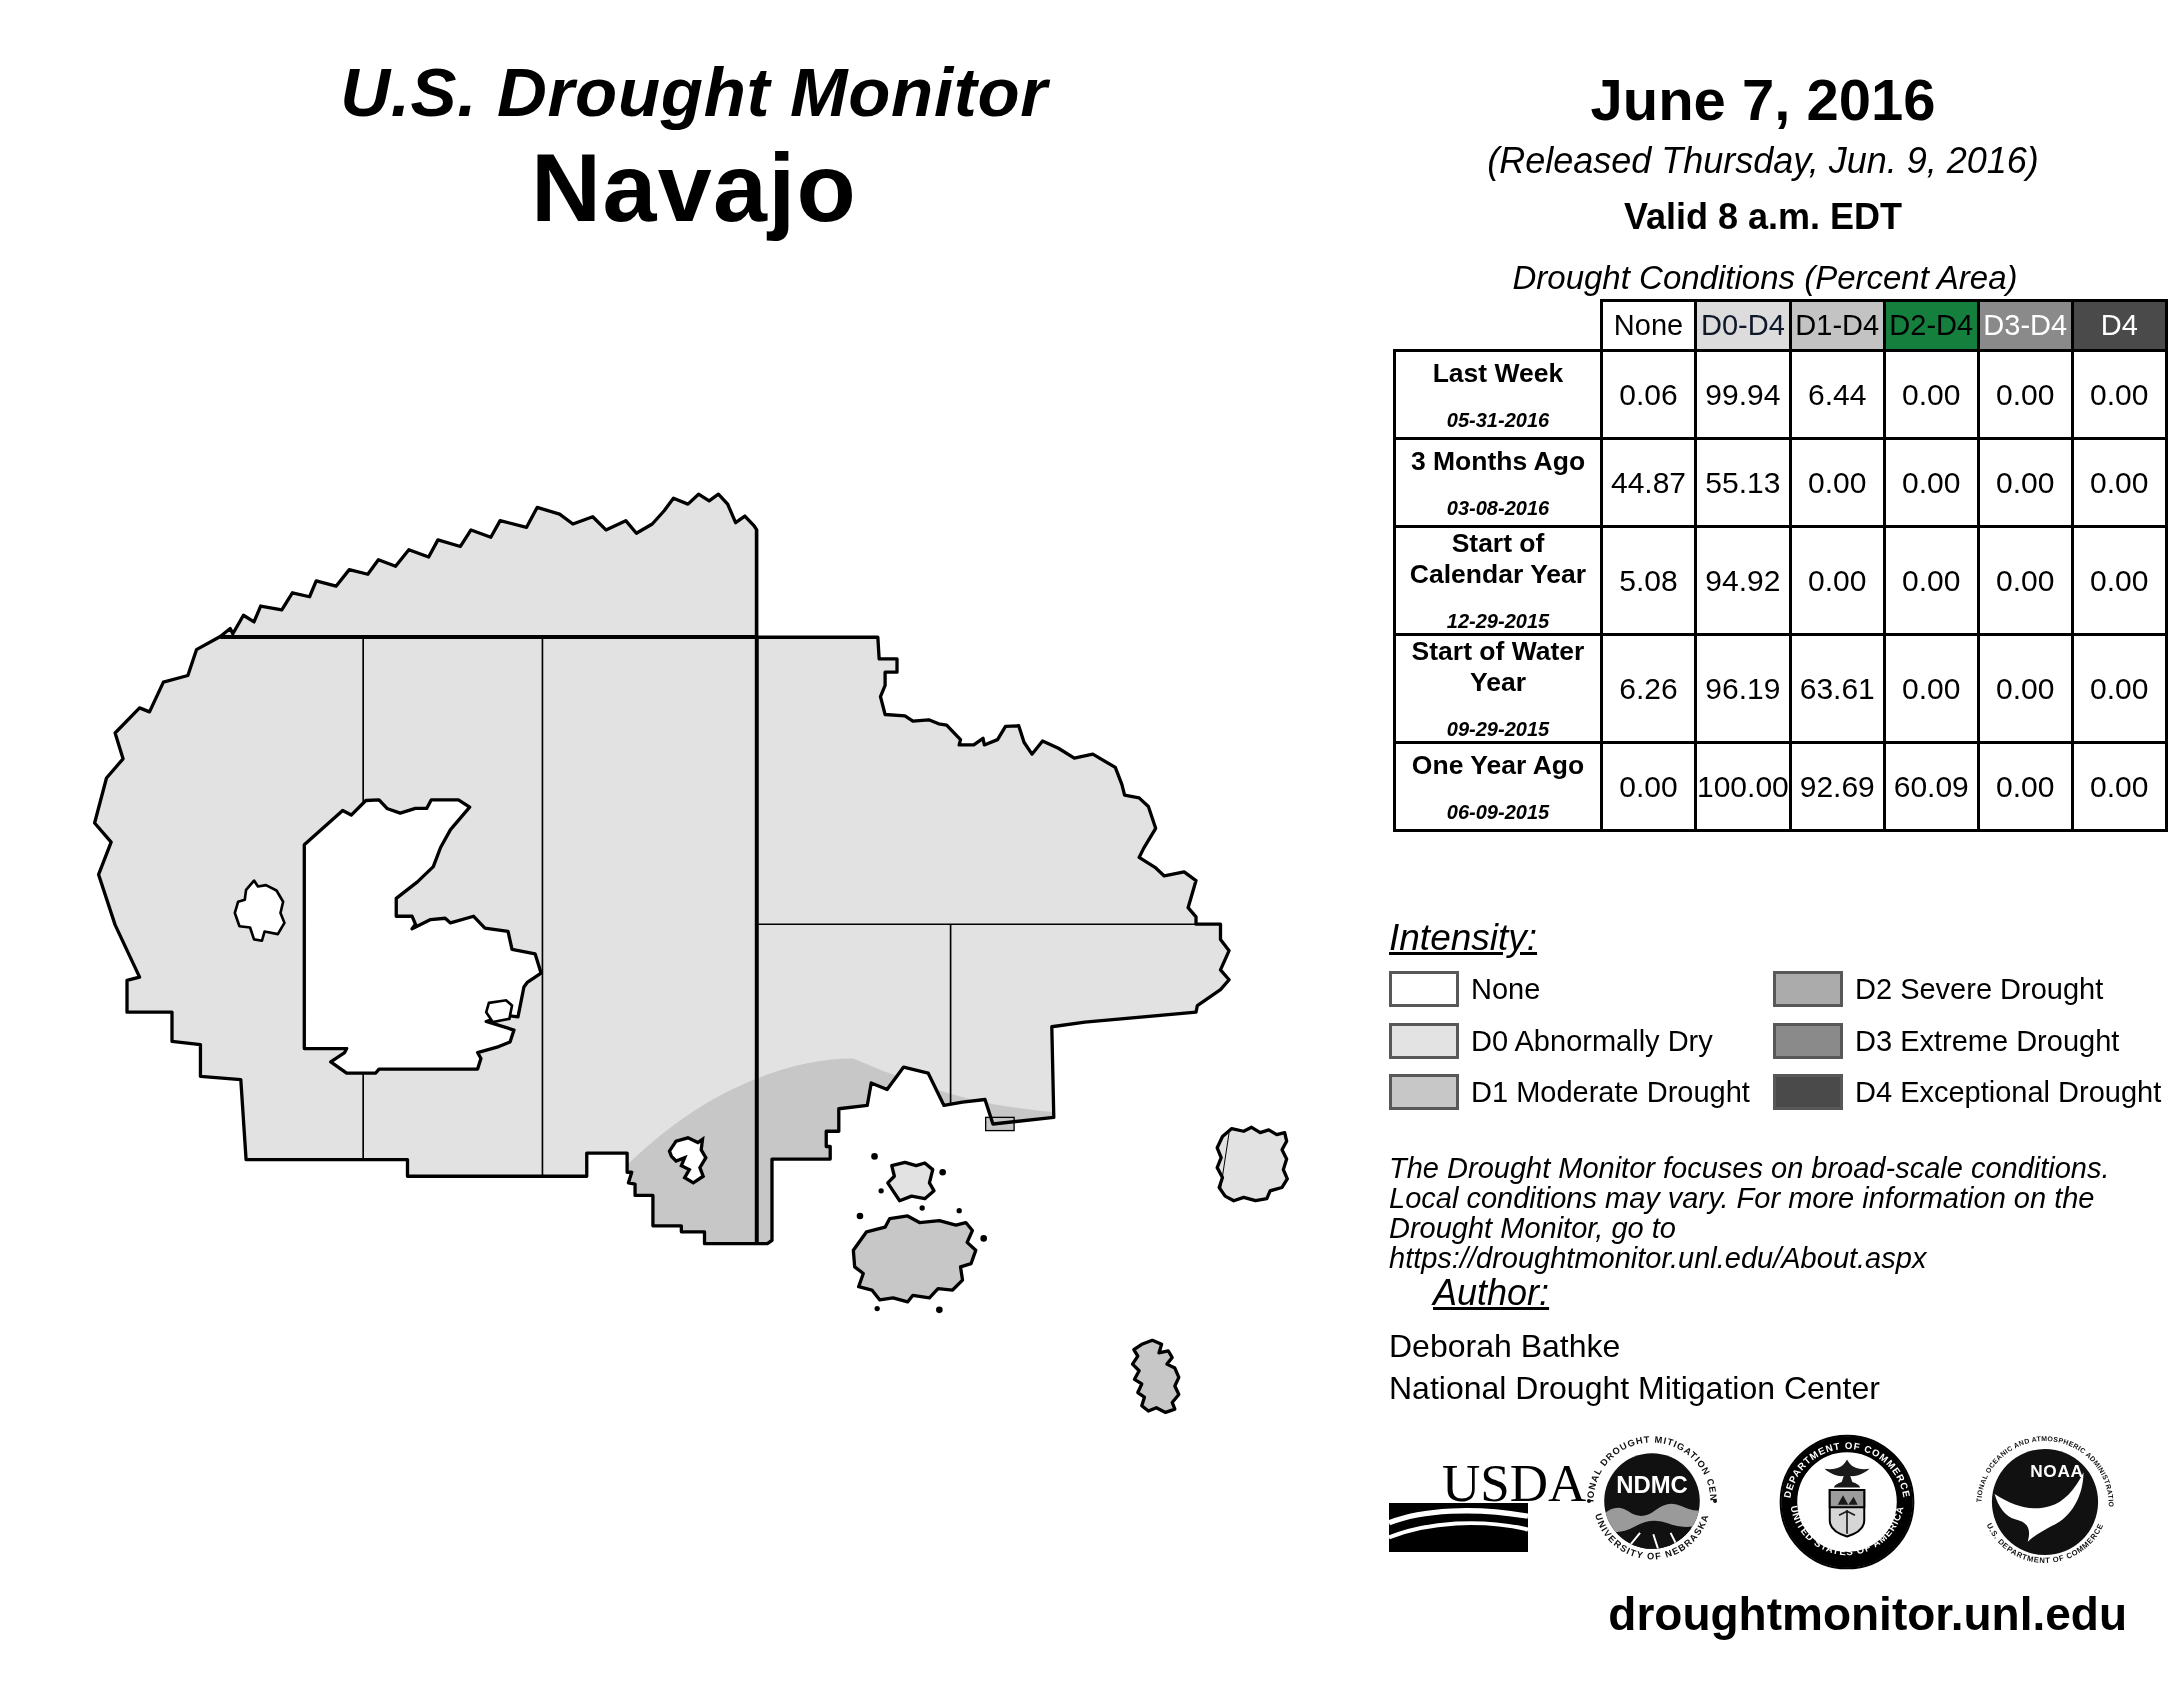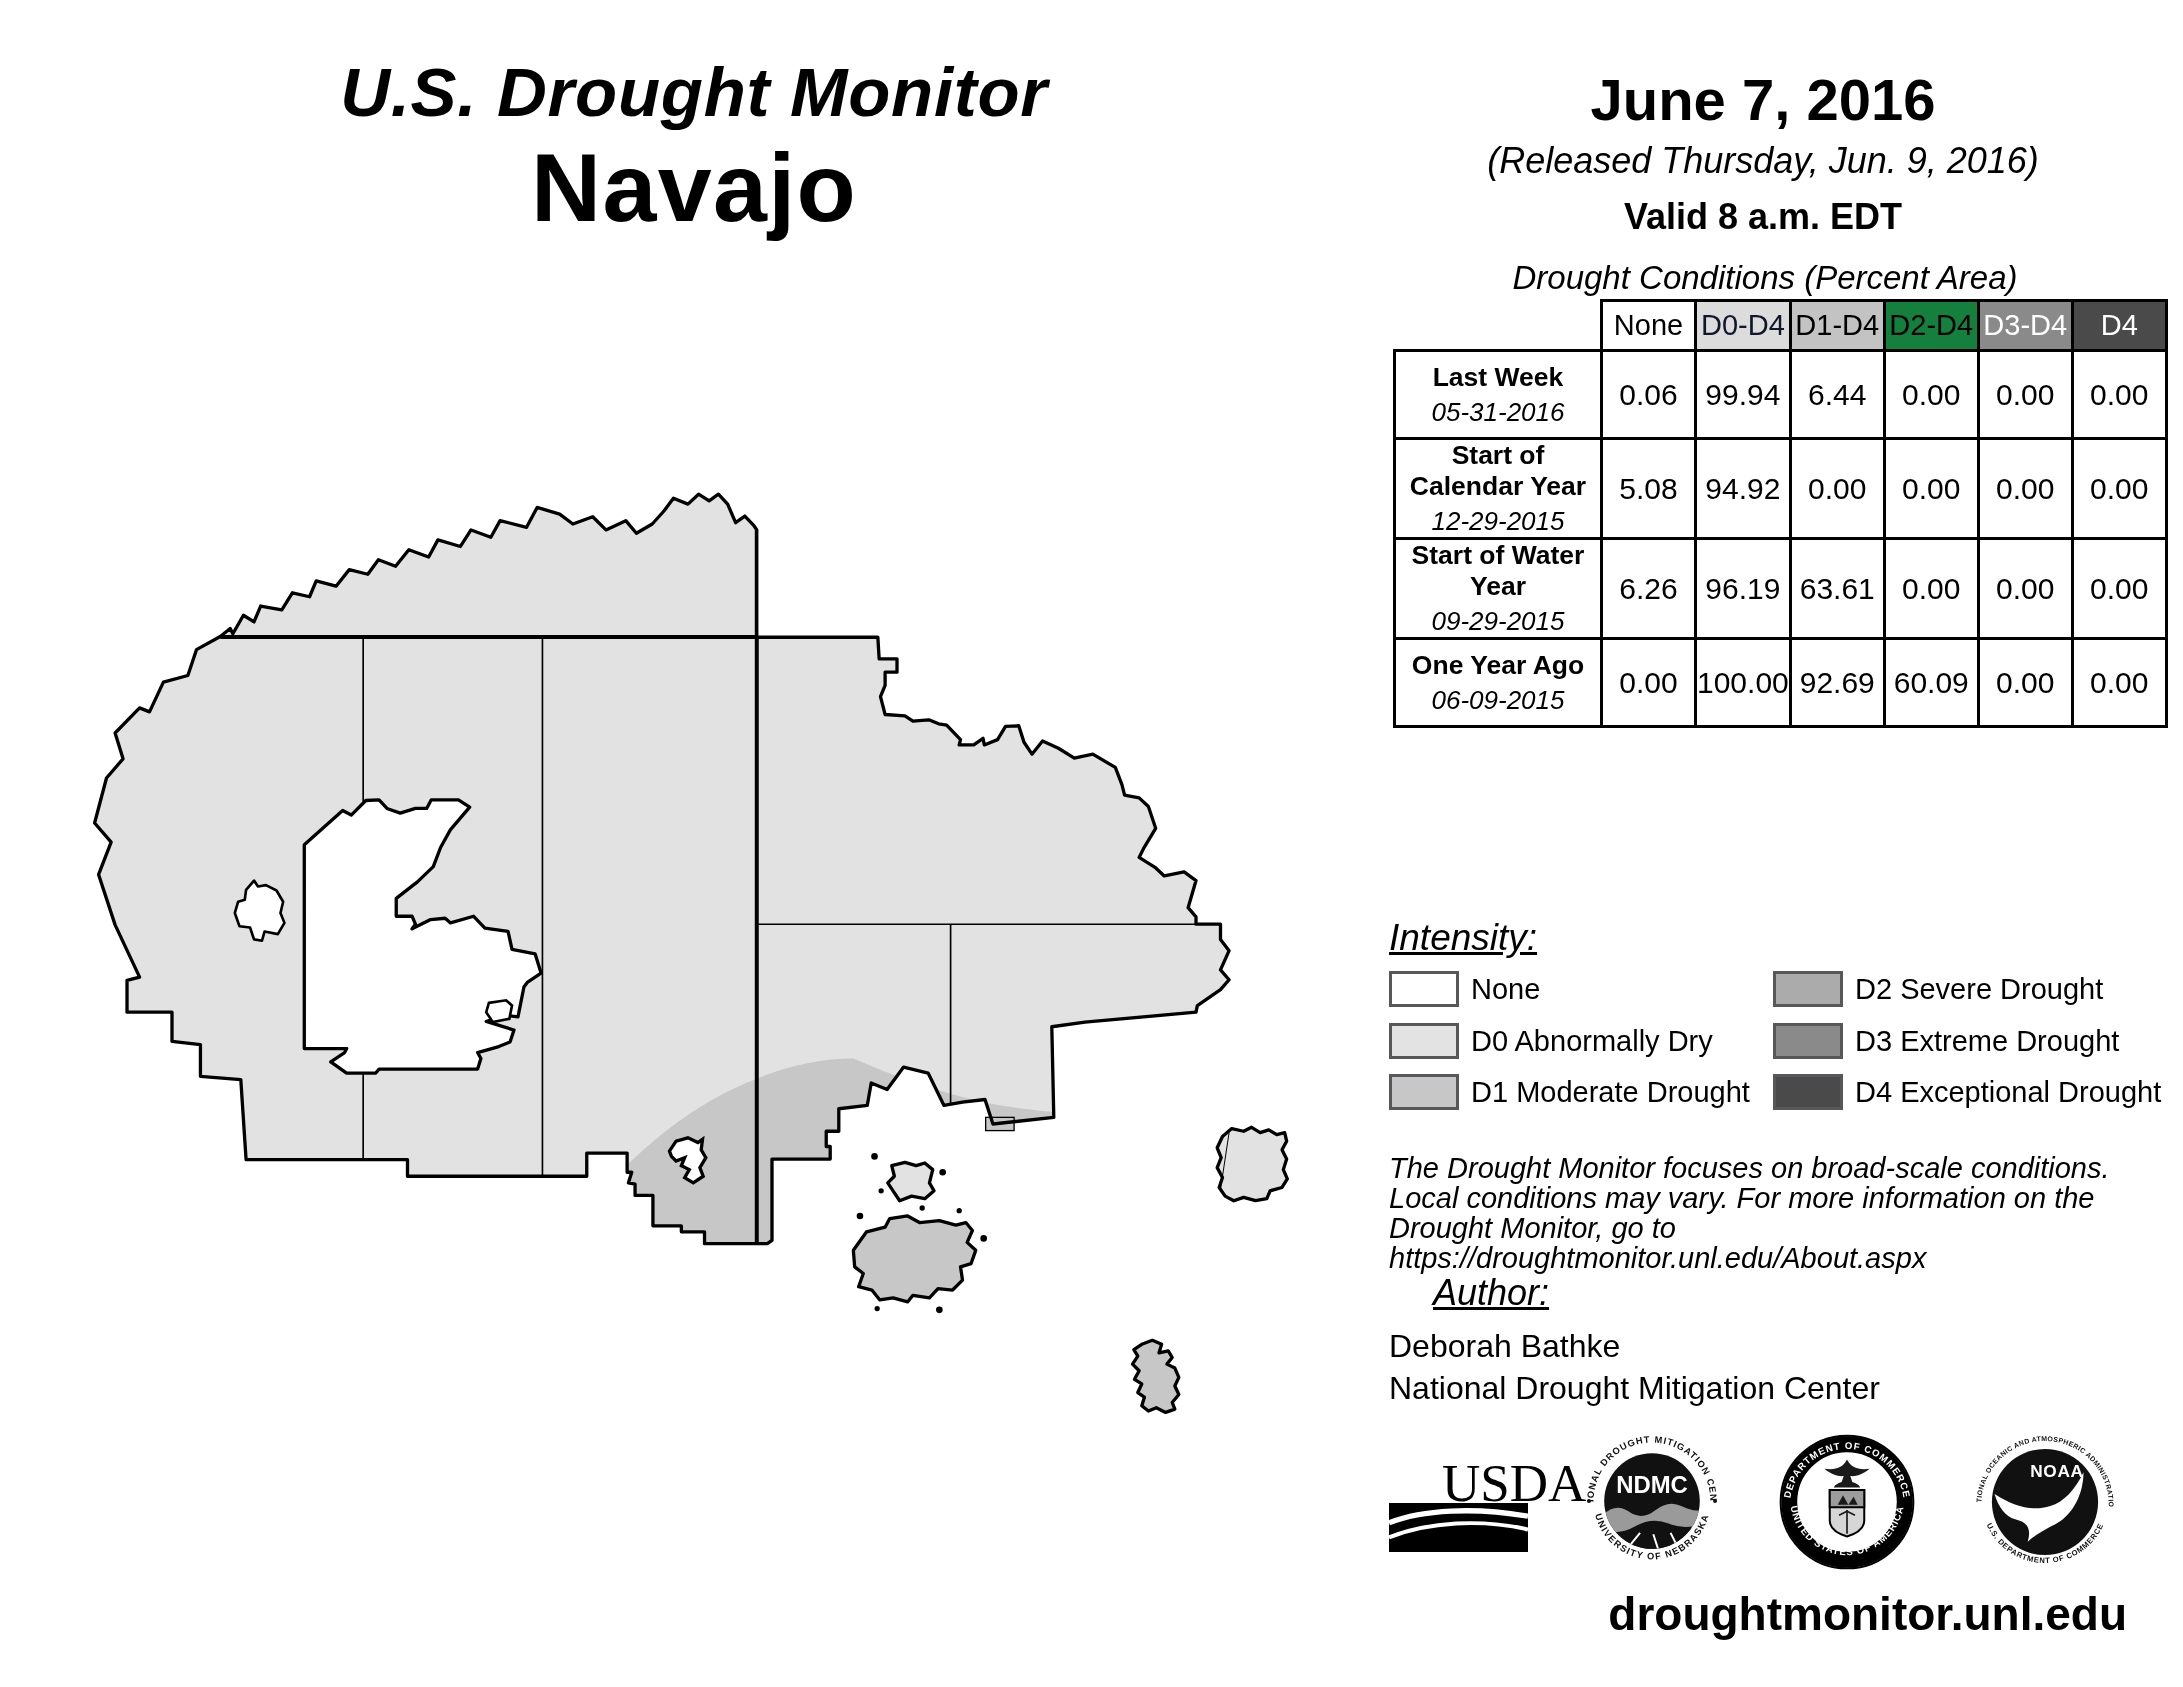--- a/index.html
+++ b/index.html
@@ -17,21 +17,21 @@
   #released-line{left:1399px;top:140px;width:728px;text-align:center;font-size:36px;font-weight:normal;font-style:italic;}
   #valid-line{left:1399px;top:196px;width:728px;text-align:center;font-size:36px;font-weight:bold;}
   
   #table-title{left:1393px;top:259px;width:744px;text-align:center;font-size:33px;font-style:italic;}
   #cond-table{position:absolute;left:1393px;top:299px;border-collapse:collapse;table-layout:fixed;}
   #cond-table td,#cond-table th{border:3.3px solid #000;padding:0;text-align:center;vertical-align:middle;}
   #cond-table td.corner{border:none;background:#fff;}
   #cond-table .col-head{width:91px;height:47px;font-size:29px;font-weight:normal;}
   #cond-table th.row-label{width:196px;font-size:26.5px;font-weight:bold;padding:0 4px;}
   #cond-table td.val{width:91px;height:85px;font-size:30px;font-weight:normal;}
-  .row-date{font-size:26px;font-style:italic;font-weight:normal;margin-top:4px;}
+  .row-date{font-size:20px;font-style:italic;font-weight:bold;margin-top:20px;}
   
   #legend-title{left:1389px;top:917px;font-size:37px;font-style:italic;text-decoration:underline;}
   .legend-item{position:absolute;height:36px;}
   .chip{position:absolute;left:0;top:0;width:64px;height:30px;border:3.3px solid #58585a;background:#fff;}
   .chip-label{position:absolute;left:82px;top:0;font-size:29px;line-height:36px;white-space:nowrap;}
   
   .note-line{left:1389px;width:781px;font-size:29px;font-style:italic;line-height:30px;}
   #author-title{left:1389px;top:1272px;font-size:36px;font-style:italic;text-decoration:underline;margin-left:44px;}
   #author-name{left:1389px;top:1328px;font-size:32px;}
   #author-org{left:1389px;top:1370px;font-size:32px;}
@@ -123,20 +123,32 @@
         </th>
       <td class="val">0.06</td>
       <td class="val">99.94</td>
       <td class="val">6.44</td>
       <td class="val">0.00</td>
       <td class="val">0.00</td>
       <td class="val">0.00</td>
     </tr>
     <tr>
       <th class="row-label">
+          <div>3 Months Ago</div>
+          <div class="row-date">03-08-2016</div>
+        </th>
+      <td class="val">44.87</td>
+      <td class="val">55.13</td>
+      <td class="val">0.00</td>
+      <td class="val">0.00</td>
+      <td class="val">0.00</td>
+      <td class="val">0.00</td>
+    </tr>
+    <tr>
+      <th class="row-label">
           <div>Start of Calendar Year</div>
           <div class="row-date">12-29-2015</div>
         </th>
       <td class="val">5.08</td>
       <td class="val">94.92</td>
       <td class="val">0.00</td>
       <td class="val">0.00</td>
       <td class="val">0.00</td>
       <td class="val">0.00</td>
     </tr>

